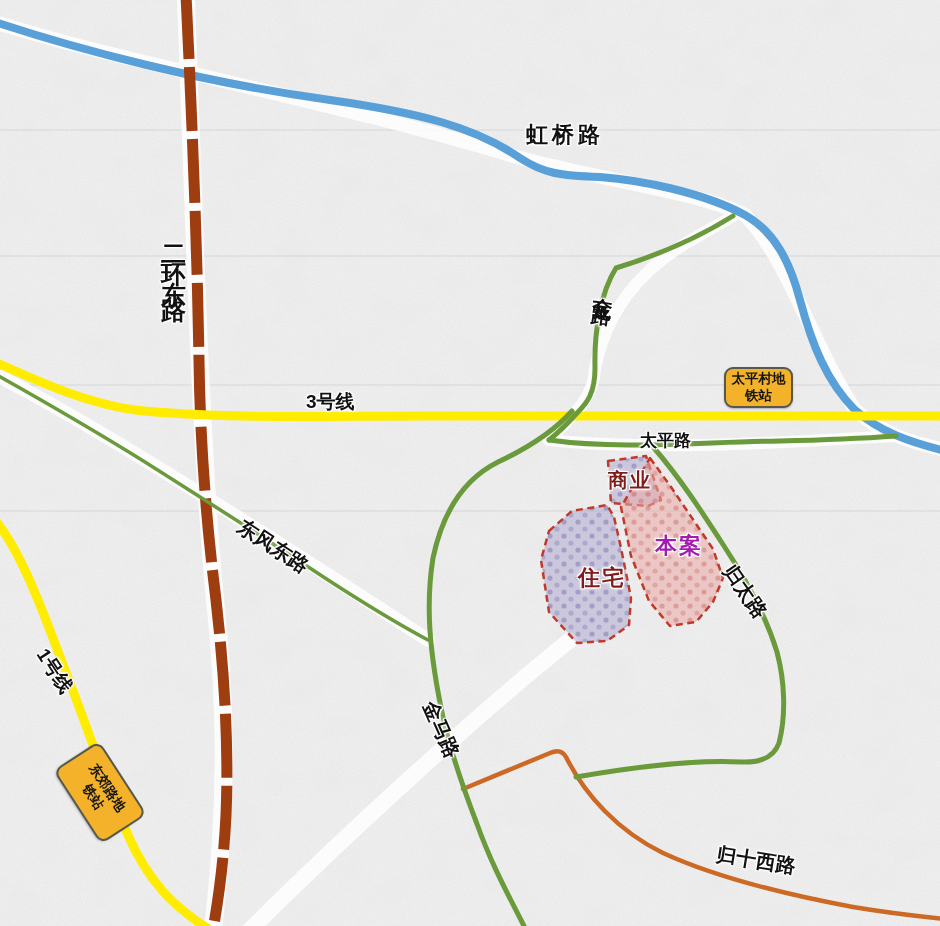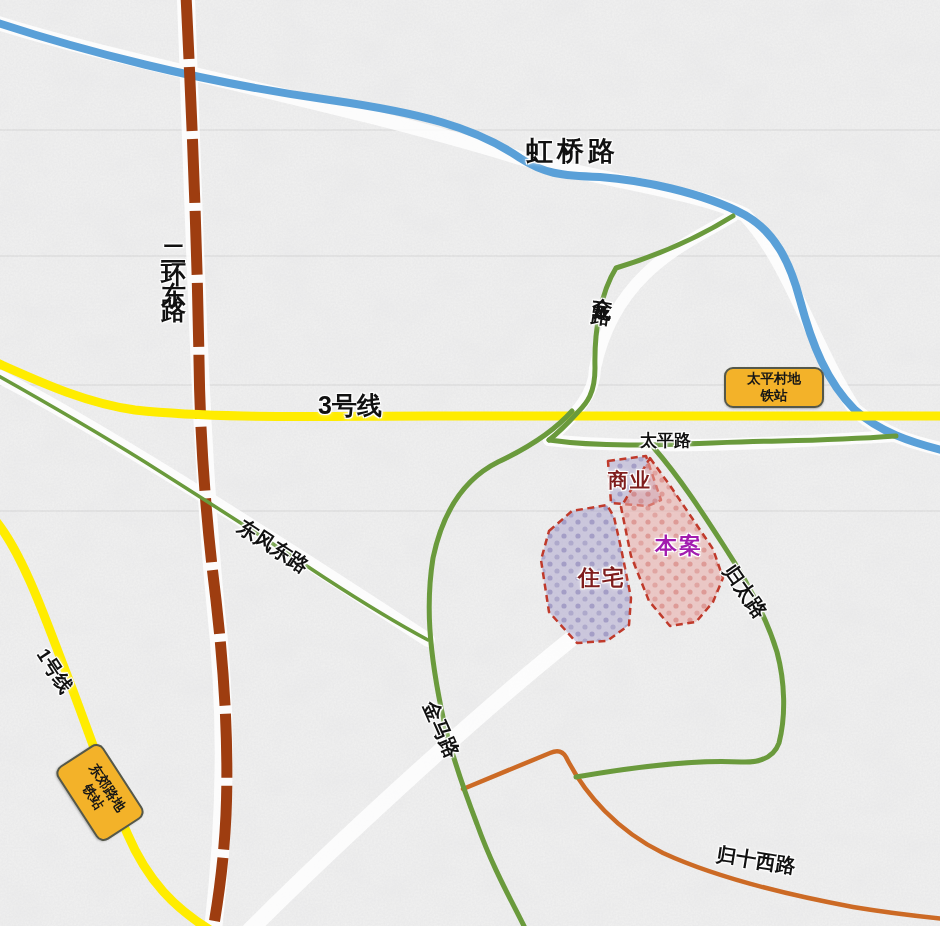--- a/index.html
+++ b/index.html
@@ -107,25 +107,25 @@
                C 690,759 628,768 576,777" stroke-width="5" stroke="#6a9a3c"></path>
     </g>
 
     <g stroke-width="2.5" stroke-dasharray="7 4.5" stroke-linejoin="round">
       <polygon points="549,531 572,511 607,505 614,517 621,548 631,598 629,625 607,641 577,643 549,612 541,560" fill="url(#patResidential)" stroke="#c03a2b"></polygon>
       <polygon points="608,461 646,456 661,500 648,506 611,503" fill="url(#patResidential)" stroke="#c03a2b"></polygon>
       <polygon points="650,458 671,487 694,521 713,549 723,578 713,602 696,622 670,626 649,601 631,556 621,507" fill="url(#patSite)" stroke="#c03a2b"></polygon>
     </g>
   </svg>
 
-  <div class="lbl" style="left:526px;top:133px;font-size:27px;letter-spacing:4px;">虹桥路</div>
+  <div class="lbl" style="left:526px;top:120px;font-size:22px;letter-spacing:4px;">虹桥路</div>
 
   <div class="lbl vert" style="left:158px;top:227px;font-size:25px;letter-spacing:17px;height:180px;">二环东路</div>
 
-  <div class="lbl" style="left:306px;top:389px;font-size:25px;margin-left:12px;">3号线</div>
+  <div class="lbl" style="left:306px;top:389px;font-size:19px;">3号线</div>
 
   <div class="lbl" style="left:30px;top:658px;font-size:19px;transform:rotate(57deg);transform-origin:center;">1号线</div>
 
   <div class="lbl vert" style="left:588px;top:282px;font-size:20px;letter-spacing:4px;height:76px;transform:rotate(8deg);">金瓦路</div>
 
   <div class="lbl" style="left:640px;top:429px;font-size:17px;">太平路</div>
 
   <div class="lbl" style="left:233px;top:533px;font-size:20px;transform:rotate(33deg);transform-origin:center;">东风东路</div>
 
   <div class="lbl" style="left:411px;top:716px;font-size:20px;transform:rotate(66deg);transform-origin:center;">金马路</div>
@@ -134,21 +134,21 @@
 
   <div class="lbl" style="left:716px;top:847px;font-size:20px;transform:rotate(9deg);transform-origin:center;">归十西路</div>
 
   <div class="lbl area-label" style="left:608px;top:467px;font-size:20px;letter-spacing:2px;">商业</div>
 
   <div class="lbl" style="left:655px;top:531px;font-size:22px;letter-spacing:2px;color:#a21caf;">本案</div>
 
   <div class="lbl area-label" style="left:578px;top:563px;font-size:22px;letter-spacing:2px;">住宅</div>
 
 
-  <div class="station" style="left:724px;top:367px;width:100px;height:41px;font-size:13.5px;">
+  <div class="station" style="left:724px;top:367px;width:69px;height:41px;font-size:13.5px;">
     <span>太平村地</span>
     <span>铁站</span>
   </div>
 
   <div class="station" style="left:56px;top:765px;width:88px;height:55px;font-size:13.5px;transform:rotate(57deg);transform-origin:center;">
     <span>东郊路地</span>
     <span>铁站</span>
   </div>
 
 </div>

